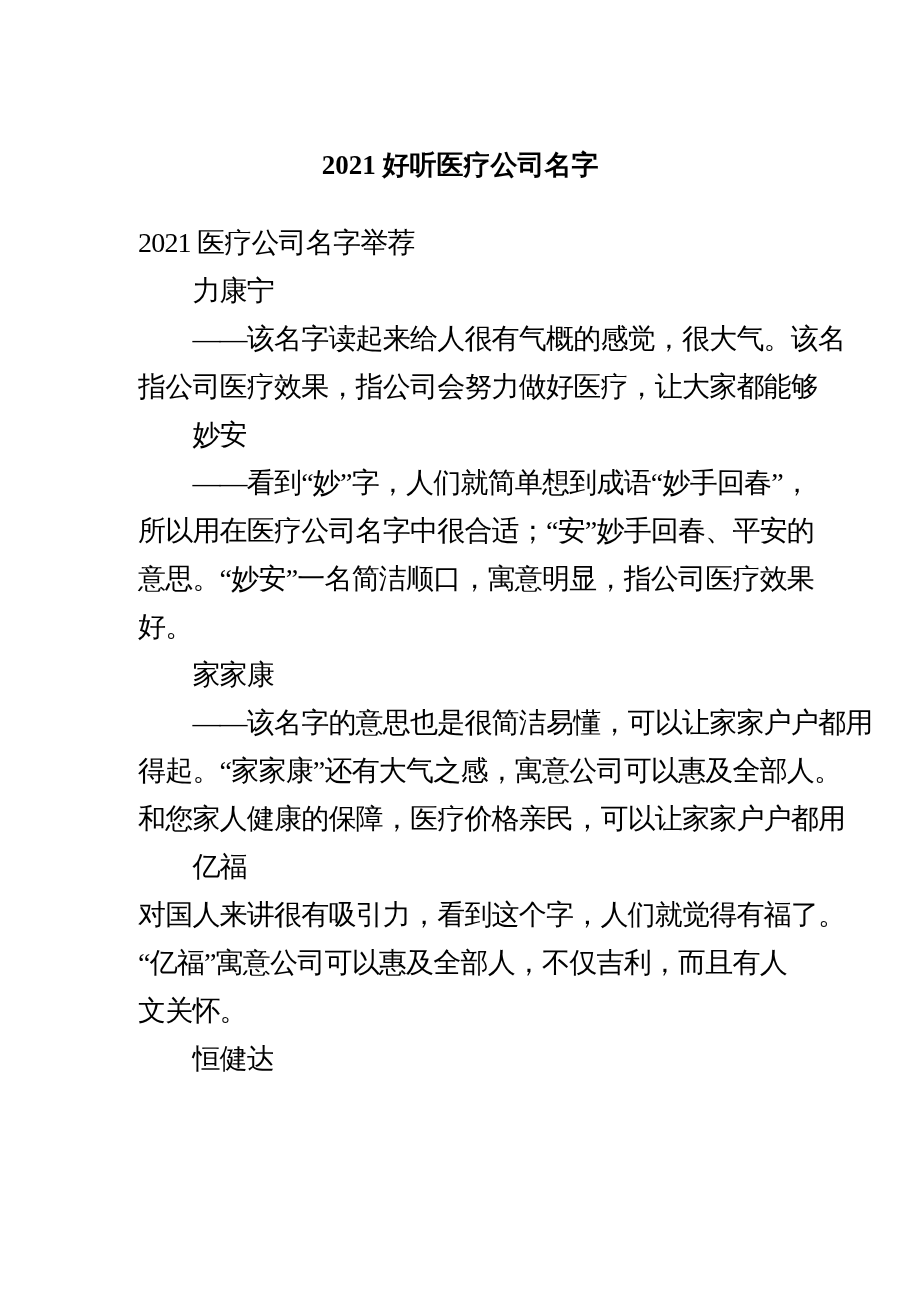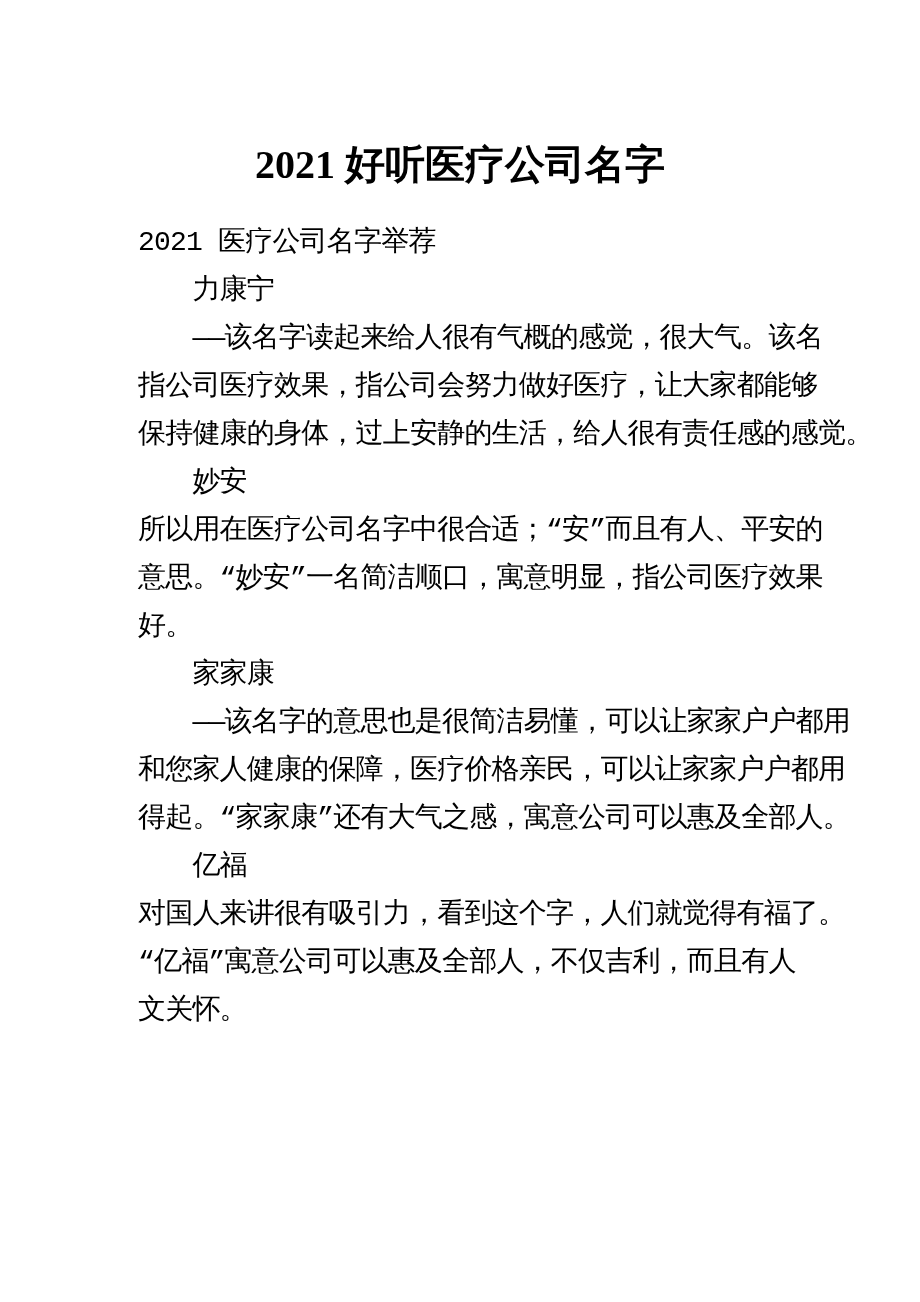--- a/index.html
+++ b/index.html
@@ -14,58 +14,58 @@
     background: #ffffff;
     color: #000000;
     font-family: "Liberation Serif", "DejaVu Serif", serif;
     overflow: hidden;
     box-sizing: border-box;
     padding-top: 141px;
   }
   .doc-title {
     margin: 0 0 30px 0;
     padding: 0;
-    font-size: 40px;
+    font-size: 27px;
     font-weight: bold;
     line-height: 48px;
     text-align: center;
     letter-spacing: 0px;
     white-space: nowrap;
   }
   .content {
     margin-left: 138px;
     width: 716px;
     font-size: 28px;
     line-height: 48px;
     letter-spacing: -0.8px;
   }
   .line {
     white-space: nowrap;
     height: 48px;
-    font-family: Liberation Mono, monospace;
   }
 </style>
 </head>
 <body>
 
 <div class="page">
   <h1 class="doc-title">2021 好听医疗公司名字</h1>
 
   <div class="content">
     <div class="line">2021 医疗公司名字举荐</div>
     <div class="line">　　力康宁</div>
     <div class="line">　　——该名字读起来给人很有气概的感觉，很大气。该名</div>
     <div class="line">指公司医疗效果，指公司会努力做好医疗，让大家都能够</div>
-    <div class="line">保持健康的身体，过上安静的生活，给人很有责任感的感觉。</div>
     <div class="line">　　妙安</div>
-    <div class="line">所以用在医疗公司名字中很合适；“安”而且有人、平安的</div>
+    <div class="line">　　——看到“妙”字，人们就简单想到成语“妙手回春”，</div>
+    <div class="line">所以用在医疗公司名字中很合适；“安”妙手回春、平安的</div>
     <div class="line">意思。“妙安”一名简洁顺口，寓意明显，指公司医疗效果</div>
     <div class="line">好。</div>
     <div class="line">　　家家康</div>
     <div class="line">　　——该名字的意思也是很简洁易懂，可以让家家户户都用</div>
+    <div class="line">得起。“家家康”还有大气之感，寓意公司可以惠及全部人。</div>
     <div class="line">和您家人健康的保障，医疗价格亲民，可以让家家户户都用</div>
-    <div class="line">得起。“家家康”还有大气之感，寓意公司可以惠及全部人。</div>
     <div class="line">　　亿福</div>
     <div class="line">对国人来讲很有吸引力，看到这个字，人们就觉得有福了。</div>
     <div class="line">“亿福”寓意公司可以惠及全部人，不仅吉利，而且有人</div>
     <div class="line">文关怀。</div>
+    <div class="line">　　恒健达</div>
   </div>
 </div>
 
 </body></html>

